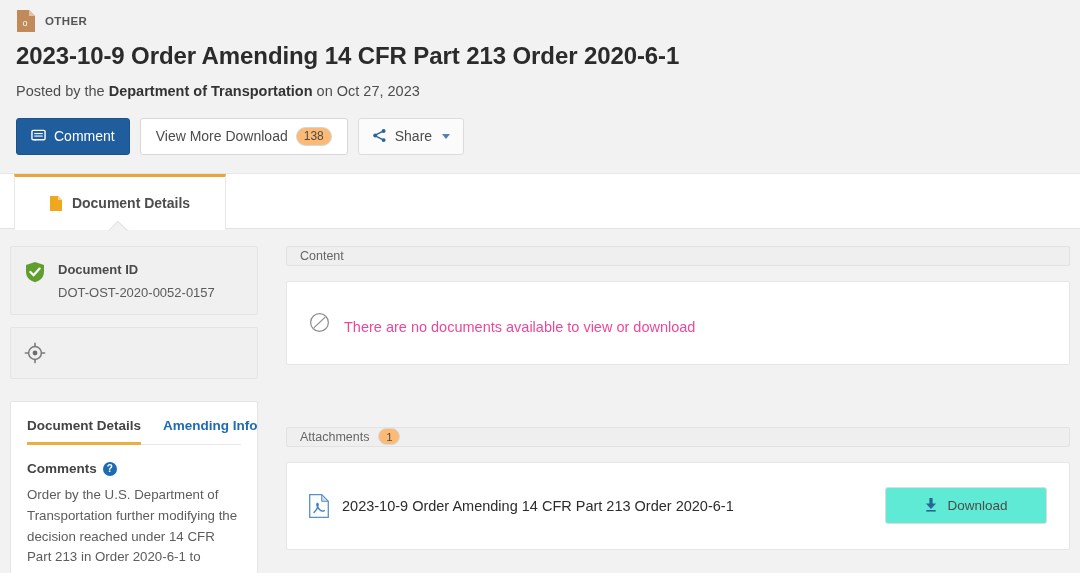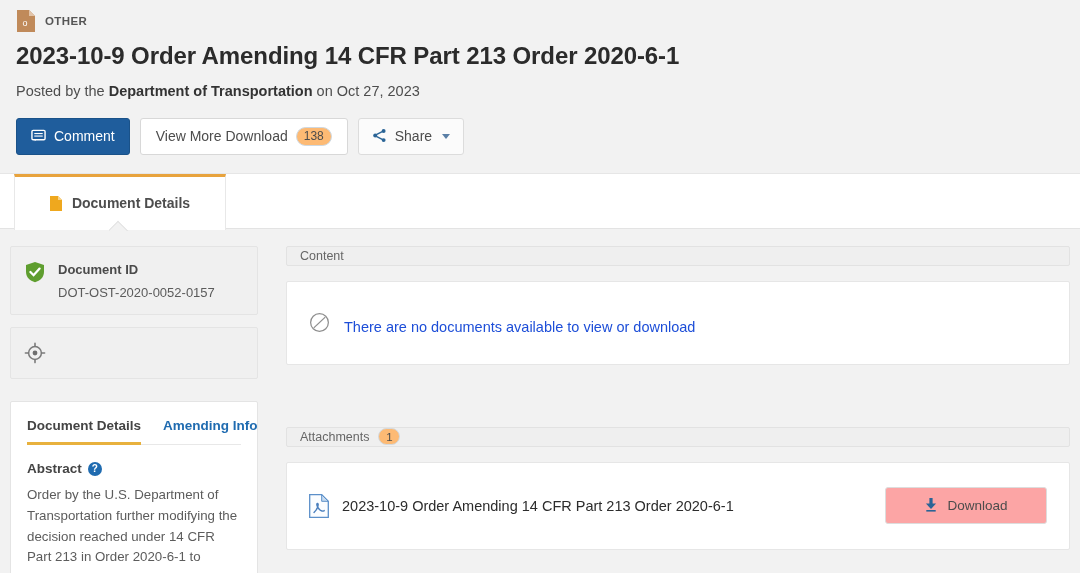--- a/index.html
+++ b/index.html
@@ -150,32 +150,32 @@
   }
   .panel {
     background: #ffffff; border: 1px solid #e6e6e6; border-radius: 2px;
     margin-top: 15px;
   }
   .panel-content {
     display: flex; align-items: center; gap: 14px;
     padding: 0 22px; height: 82px;
   }
   .noDoc-icon { width: 21px; height: 21px; flex: none; }
-  .noDoc-text { font-size: 14.5px; color: #1d4ed8; margin-top: 8px; }
+  .noDoc-text { font-size: 14.5px; color: #ec4899; margin-top: 8px; }
 
   .attach-block { margin-top: 62px; }
   .attach-row {
     display: flex; align-items: center; gap: 13px;
     padding: 0 22px; height: 86px;
   }
   .pdf-icon { width: 20px; height: 24px; flex: none; }
   .attach-name { font-size: 14.5px; color: #2c2c2c; flex: 1; }
   .btn-download {
     display: inline-flex; align-items: center; justify-content: center; gap: 9px;
-    width: 162px; height: 37px; background: #fca5a5;
+    width: 162px; height: 37px; background: #5eead4;
     border: 1px solid #dddddd; border-radius: 3px;
     font-size: 13.5px; color: #4c4c4c; cursor: pointer;
   }
 </style>
 </head>
 <body>
 
 <div class="page-header">
 
   <div class="doctype-row">
@@ -275,21 +275,21 @@
     </div>
 
     <div class="details-panel">
       <div class="subtabs">
         <span class="subtab active">Document Details</span>
         <span class="subtab inactive">Amending Info</span>
       </div>
       <div class="subtabs-rule"></div>
 
       <div class="abstract-head">
-        <span>Abstract</span>
+        <span>Comments</span>
         <span class="help-dot">?</span>
       </div>
       <div class="abstract-body">Order by the U.S. Department of Transportation further modifying the decision reached under 14 CFR Part 213 in Order 2020-6-1 to permit the above-captioned combination carriers to fulfill the reporting requirements</div>
     </div>
   </div>
 
   <div class="col-right">
 
     <div class="section-head">
       <span>Content</span>

